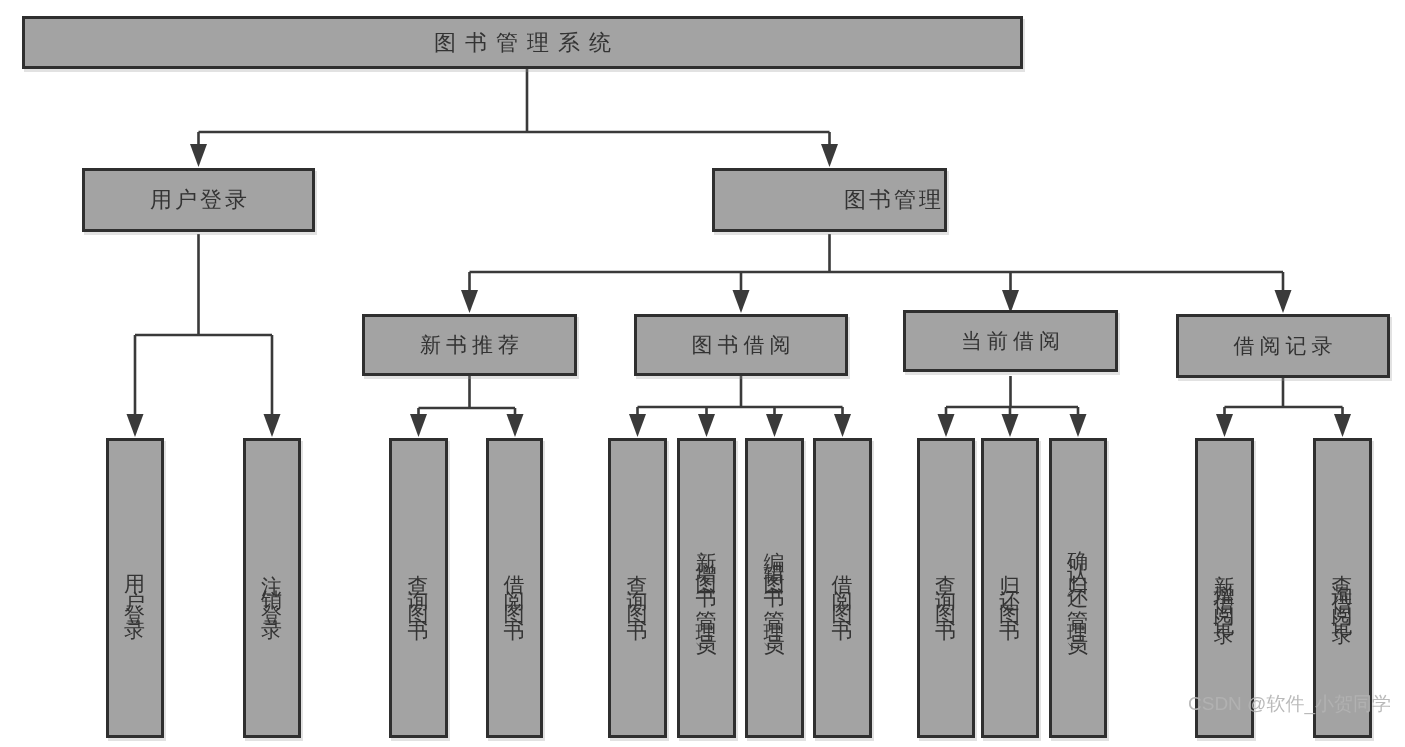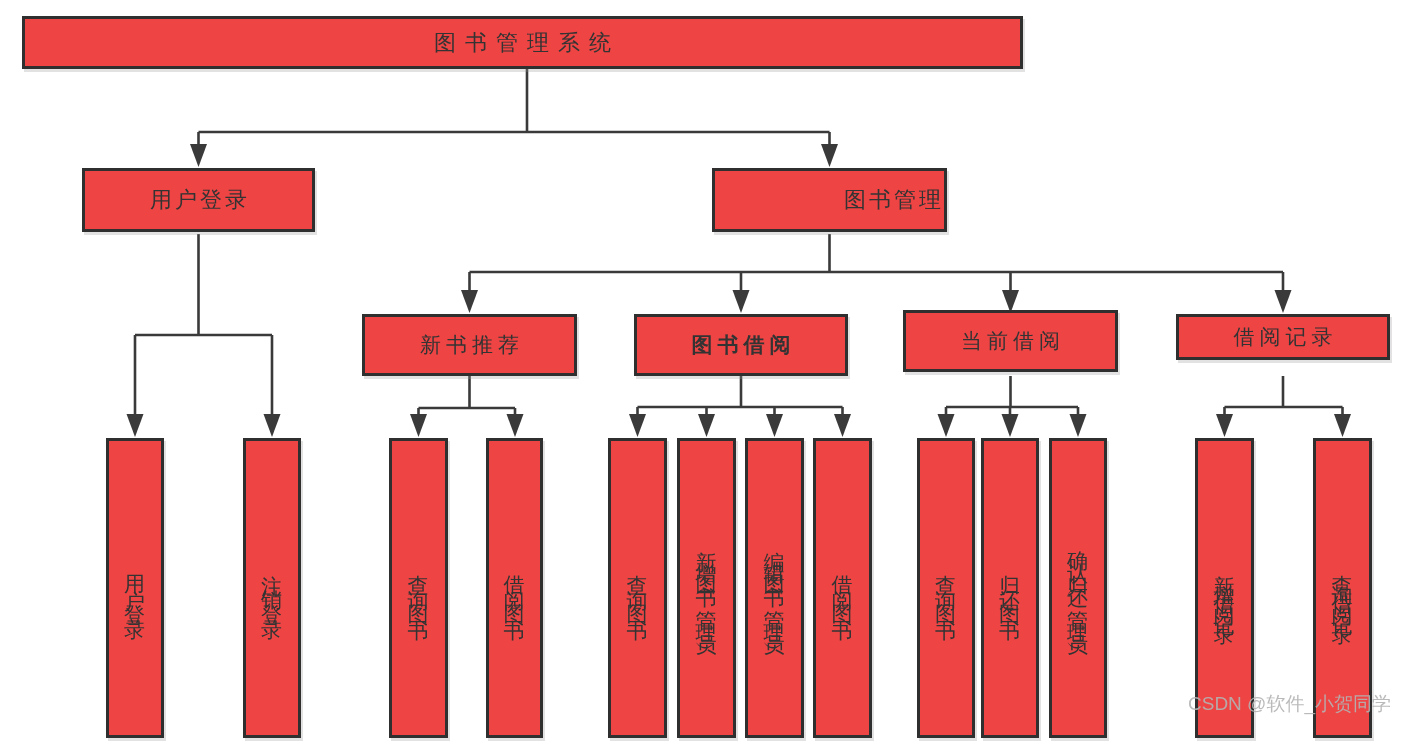--- a/index.html
+++ b/index.html
@@ -12,21 +12,21 @@
   *{margin:0;padding:0;box-sizing:border-box;}
   html,body{background:var(--bg);}
   body{font-family:"Liberation Sans","DejaVu Sans",sans-serif;}
   .canvas{
     position:relative;width:1405px;height:747px;background:var(--bg);overflow:hidden;
   }
   .connector-svg{position:absolute;left:0;top:0;width:1405px;height:747px;}
   .connector-svg path{stroke:var(--line);stroke-width:2.6;fill:none;}
   .connector-svg polygon{fill:var(--line);stroke:none;}
   .box{
-    position:absolute;background:#ef4444;border:3px solid var(--border);
+    position:absolute;background:#a3a3a3;border:3px solid var(--border);
     display:flex;align-items:center;justify-content:center;
     color:var(--text);box-shadow:2px 3px 0 rgba(150,150,150,0.28);
   }
   .root-box span{font-size:22px;letter-spacing:9px;text-indent:9px;white-space:nowrap;}
   .l2 span{font-size:22px;letter-spacing:3px;text-indent:3px;white-space:nowrap;}
   .l3 span{font-size:21px;letter-spacing:5px;text-indent:5px;white-space:nowrap;}
   .leaf span{
     writing-mode:vertical-rl;text-orientation:mixed;
     font-size:21px;line-height:1;white-space:nowrap;
   }
@@ -82,27 +82,27 @@
   <div class="box l2" style="left:82px;top:168px;width:233px;height:64px;">
     <span>用户登录</span>
   </div>
   <div class="box l2" style="left:712px;top:168px;width:235px;height:64px;justify-content:flex-end;">
     <span>图书管理</span>
   </div>
 
   <div class="box l3" style="left:362px;top:314px;width:215px;height:62px;">
     <span>新书推荐</span>
   </div>
-  <div class="box l3" style="left:634px;top:314px;width:214px;height:62px;font-weight:bold;">
+  <div class="box l3" style="left:634px;top:314px;width:214px;height:62px;">
     <span>图书借阅</span>
   </div>
   <div class="box l3" style="left:903px;top:310px;width:215px;height:62px;">
     <span>当前借阅</span>
   </div>
-  <div class="box l3" style="left:1176px;top:314px;width:214px;height:46px;">
+  <div class="box l3" style="left:1176px;top:314px;width:214px;height:64px;">
     <span>借阅记录</span>
   </div>
 
   <div class="box leaf ls4" style="left:106px;top:438px;width:58px;height:300px;">
     <span>用户登录</span>
   </div>
   <div class="box leaf ls4" style="left:243px;top:438px;width:58px;height:300px;">
     <span>注销登录</span>
   </div>
 

